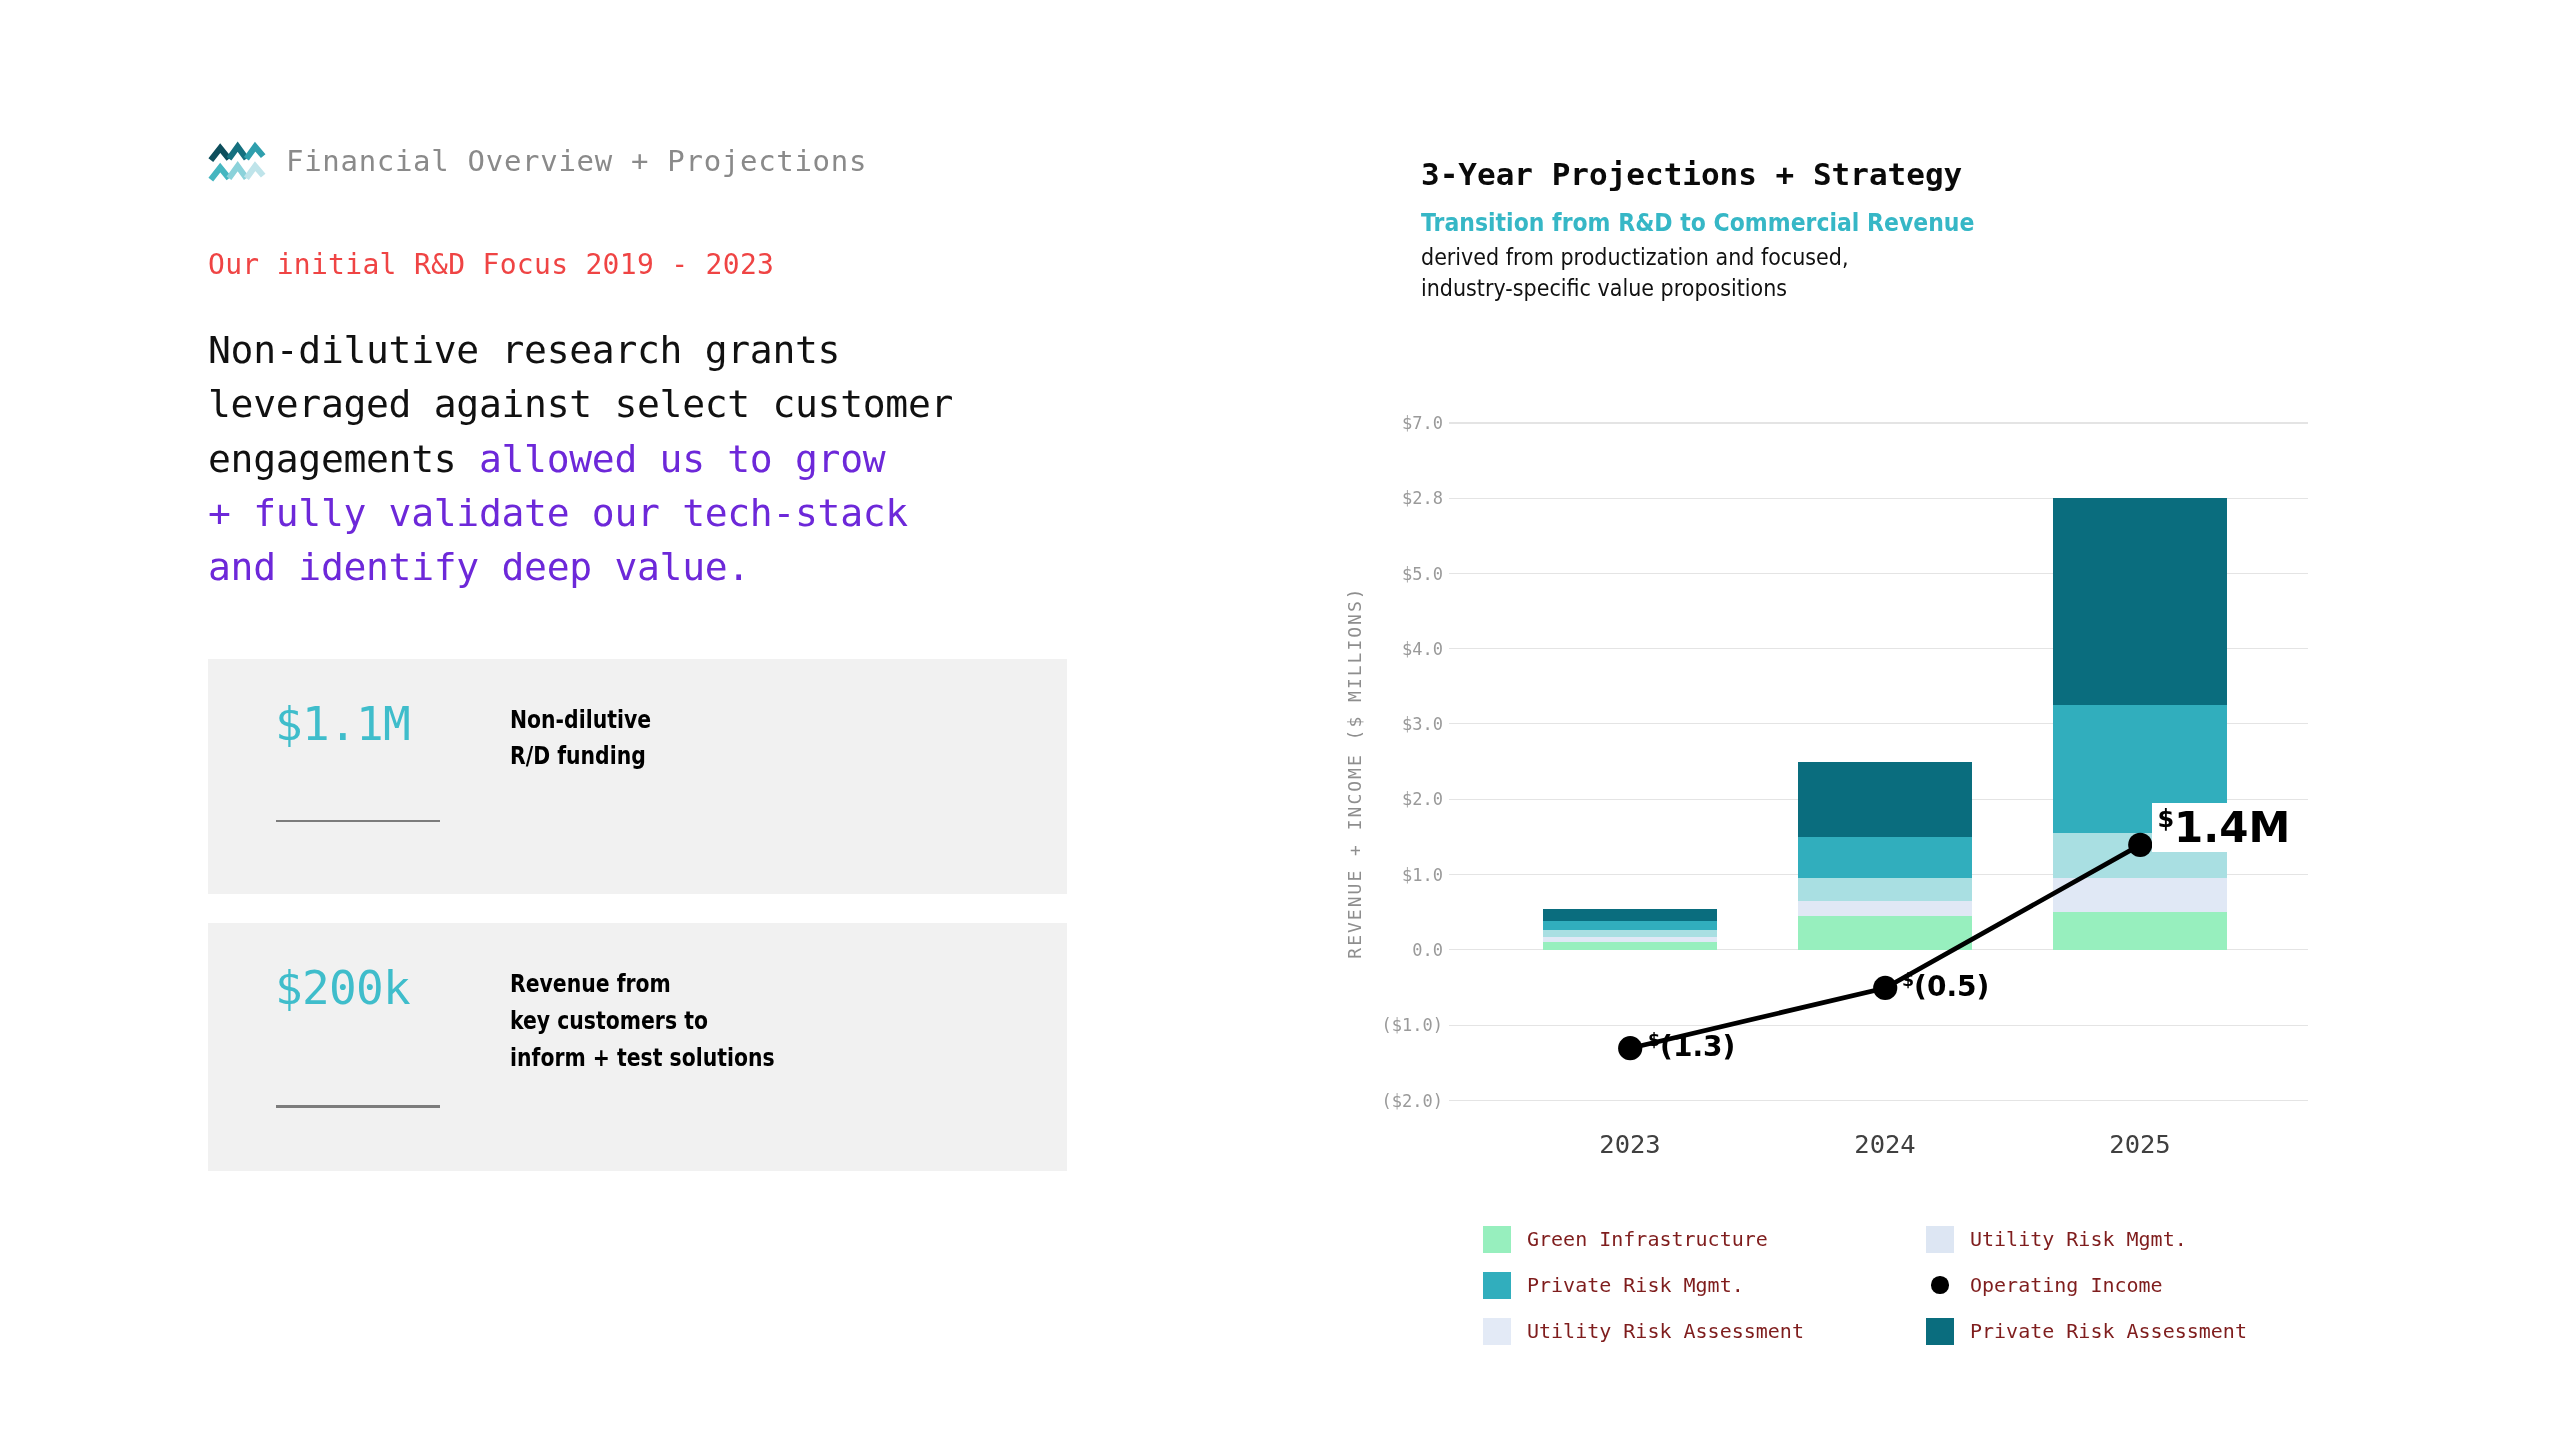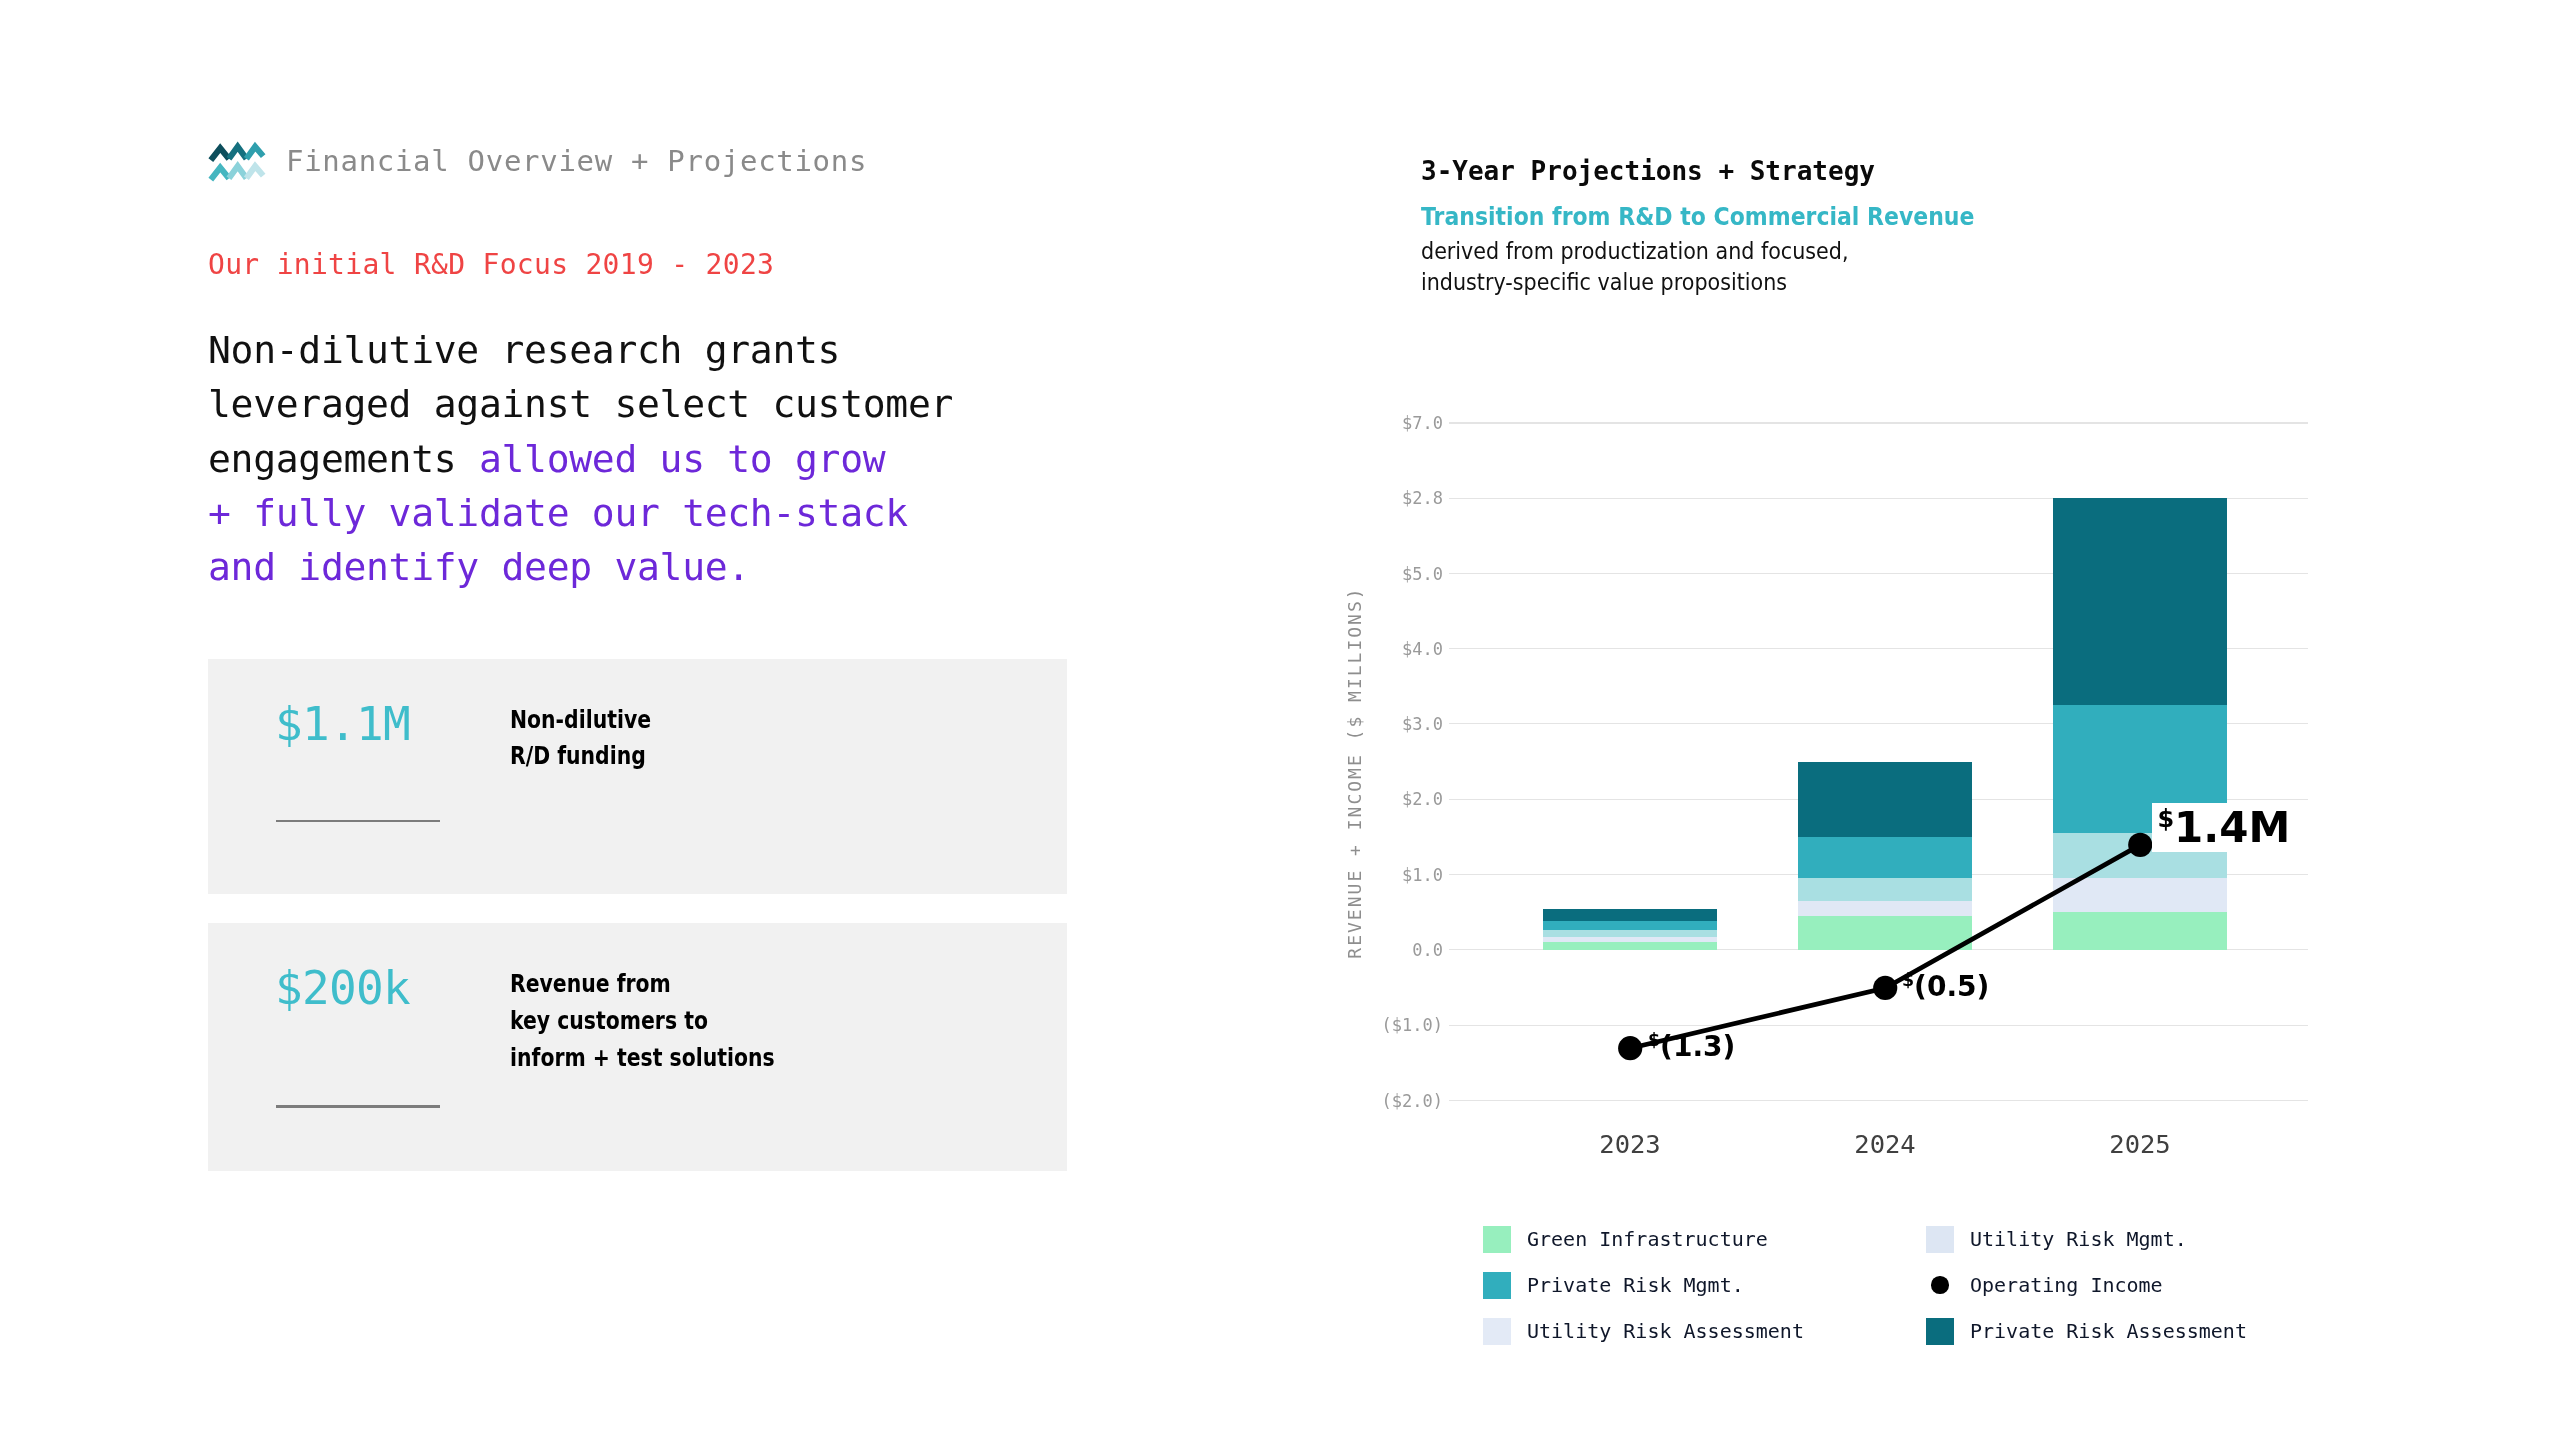--- a/index.html
+++ b/index.html
@@ -53,21 +53,21 @@
   .rule{
     position:absolute;left:68px;width:164px;height:2.7px;background:#7c7c7c;
   }
   .card.first .rule{top:161px;}
   .card.second .rule{top:182px;}
 
   
   .right{position:absolute;left:1421px;top:156px;width:1073px;}
   .r-title{
     font-family:"DejaVu Sans Mono",monospace;
-    font-weight:700;font-size:26px;color:#0a0a0a;letter-spacing:0px;white-space:nowrap;
+    font-weight:700;font-size:31px;color:#0a0a0a;letter-spacing:0px;white-space:nowrap;
   }
   .r-sub{
     margin-top:14.8px;
     font-family:"DejaVu Sans",sans-serif;font-weight:600;
     font-size:25px;line-height:1.28;color:#36b7c6;
     transform:scaleX(0.88);transform-origin:left top;white-space:nowrap;
   }
   .r-body{
     margin-top:3.4px;
     font-family:"DejaVu Sans",sans-serif;
@@ -118,21 +118,21 @@
   .legend{position:absolute;left:1483px;top:1216px;width:939px;}
   .legcol{position:absolute;top:0;}
   .legcol.c1{left:0;}
   .legcol.c2{left:443px;}
   .legitem{display:flex;align-items:center;height:46px;}
   .swatch{width:28px;height:27px;flex:0 0 auto;margin-right:16px;}
   .swatch.dot{width:28px;height:27px;display:flex;align-items:center;justify-content:center;}
   .swatch.dot i{display:block;width:17.4px;height:17.4px;border-radius:50%;background:#000;}
   .legtext{
     font-family:"DejaVu Sans Mono",monospace;
-    font-size:20px;color:#0f172a;white-space:nowrap;
+    font-size:20px;color:#7f1d1d;white-space:nowrap;
   }
 </style>
 </head>
 <body>
 
 <div class="slide">
 
   <div class="left">
 
     <div class="brandrow">

